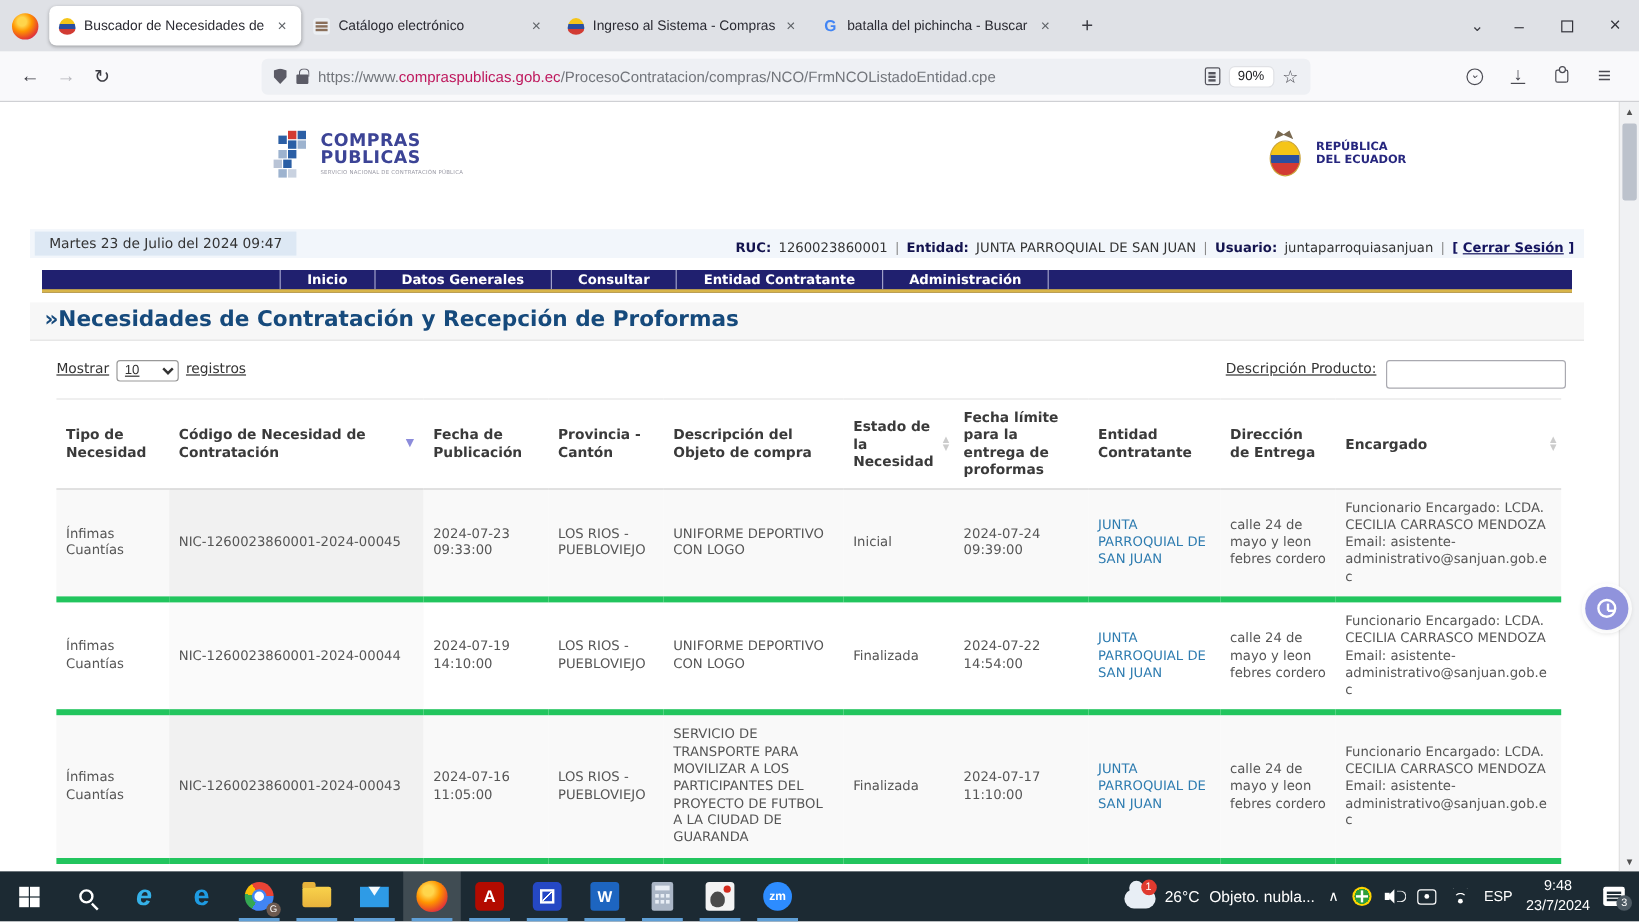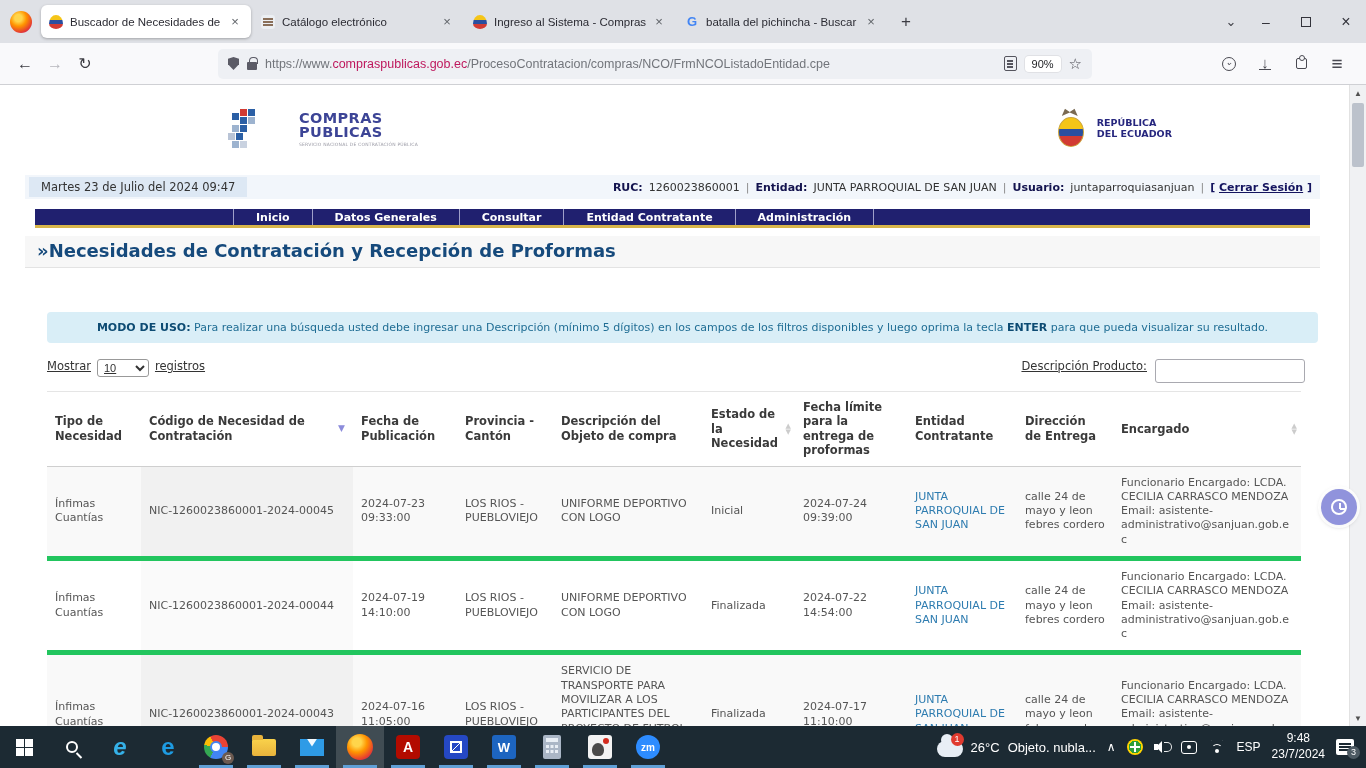--- a/index.html
+++ b/index.html
@@ -61,34 +61,34 @@
   .page { height:100%; padding:16px 46px 0 25px; font-family:"DejaVu Sans",sans-serif; }
 
   
   .pg-header { position:relative; height:70px; }
   .logo { position:absolute; left:205px; top:8px; display:flex; align-items:center; gap:7px; }
   .logo-mosaic { width:30px; height:40px; position:relative; }
   .logo-mosaic::before { content:""; position:absolute; left:2px; top:4px; width:7px; height:7px; background:#2b5fa5;
     box-shadow: 8px -4px 0 #d23b33, 16px -4px 0 #2b5fa5, 8px 4px 0 #2b5fa5, 16px 4px 0 #9db3cf,
                 0 12px 0 #9db3cf, 8px 12px 0 #2b5fa5, -4px 20px 0 #b9c4d6, 4px 20px 0 #2b5fa5,
                 0 28px 0 #9db3cf, 8px 28px 0 #c9d2e0; }
-  .logo-text { line-height:1;margin-left:32px; }
+  .logo-text { line-height:1; }
   .logo-l1,.logo-l2 { font-weight:bold; color:#3c4496; font-size:14.5px; letter-spacing:.4px; }
   .logo-sub { font-size:4.5px; color:#9a9aa5; margin-top:3px; letter-spacing:.2px; }
   .pg-title { position:absolute; left:0; right:0; top:20px; text-align:center; font-size:21px; font-weight:bold; color:#1c1c80; }
   .arms { position:absolute; right:148px; top:4px; display:flex; align-items:center; gap:7px; }
   .arms-icon { width:40px; height:46px; position:relative; }
   .arms-icon::before { content:""; position:absolute; left:8px; top:12px; width:24px; height:28px; border-radius:50%;
     background:linear-gradient(180deg,#f5c518 0 40%,#2a4fa0 40% 65%,#d23b33 65% 100%); border:1.5px solid #caa43a; }
   .arms-icon::after { content:""; position:absolute; left:12px; top:2px; width:16px; height:9px; background:#7a6a52;
     clip-path:polygon(0 100%,20% 20%,50% 55%,80% 20%,100% 100%,50% 60%); }
   .rep-text { font-size:9.5px; font-weight:bold; color:#26267e; line-height:1.2; }
 
   
-  .datebar { display:flex; justify-content:space-between; align-items:center; background:#f2f6fb; margin-top:4px; padding:2px 4px; }
+  .datebar { display:flex; justify-content:space-between; align-items:flex-end; background:#f2f6fb; margin-top:20px; padding:2px 4px; }
   .date-box { background:#dde8f4; padding:3px 12px; font-size:11.5px; color:#333; }
   .session { display:flex; align-items:center; gap:6px; font-size:11px; color:#333; padding-right:4px; white-space:nowrap; }
   .session b { color:#14144f; }
   .pipe { color:#8a8a8a; } .pipe::before { content:"|"; }
   .logout-link { font-weight:bold; color:#14145f; }
   .logout-link u { text-decoration:underline; }
 
   
   .mainnav { margin:10px 10px 0 10px; background:#20206f; border-bottom:3px solid #d8b54a; display:flex; padding-left:198px; height:19px; }
   .nav-item { color:#fff; font-size:11px; font-weight:600; padding:0 22px; display:flex; align-items:center; border-right:1px solid #9f9fc9; }
@@ -303,23 +303,20 @@
       <div class="mainnav">
         <span class="nav-item">Inicio</span>
         <span class="nav-item">Datos Generales</span>
         <span class="nav-item">Consultar</span>
         <span class="nav-item">Entidad Contratante</span>
         <span class="nav-item">Administración</span>
       </div>
 
       <div class="crumb">»Necesidades de Contratación y Recepción de Proformas</div>
 
-      <div class="usage">
-        <b>MODO DE USO:</b><span> Para realizar una búsqueda usted debe ingresar una Descripción (mínimo 5 dígitos) en los campos de los filtros disponibles y luego oprima la tecla </span><b>ENTER</b><span> para que pueda visualizar su resultado.</span>
-      </div>
 
       <div class="controls">
         <span>Mostrar</span>
         <select>
           <option>10</option>
         </select>
         <span>registros</span>
         <span class="ctrl-spacer"></span>
         <span class="filter-label">Descripción Producto:</span>
         <input class="filter-input" type="text" value="" style="">

